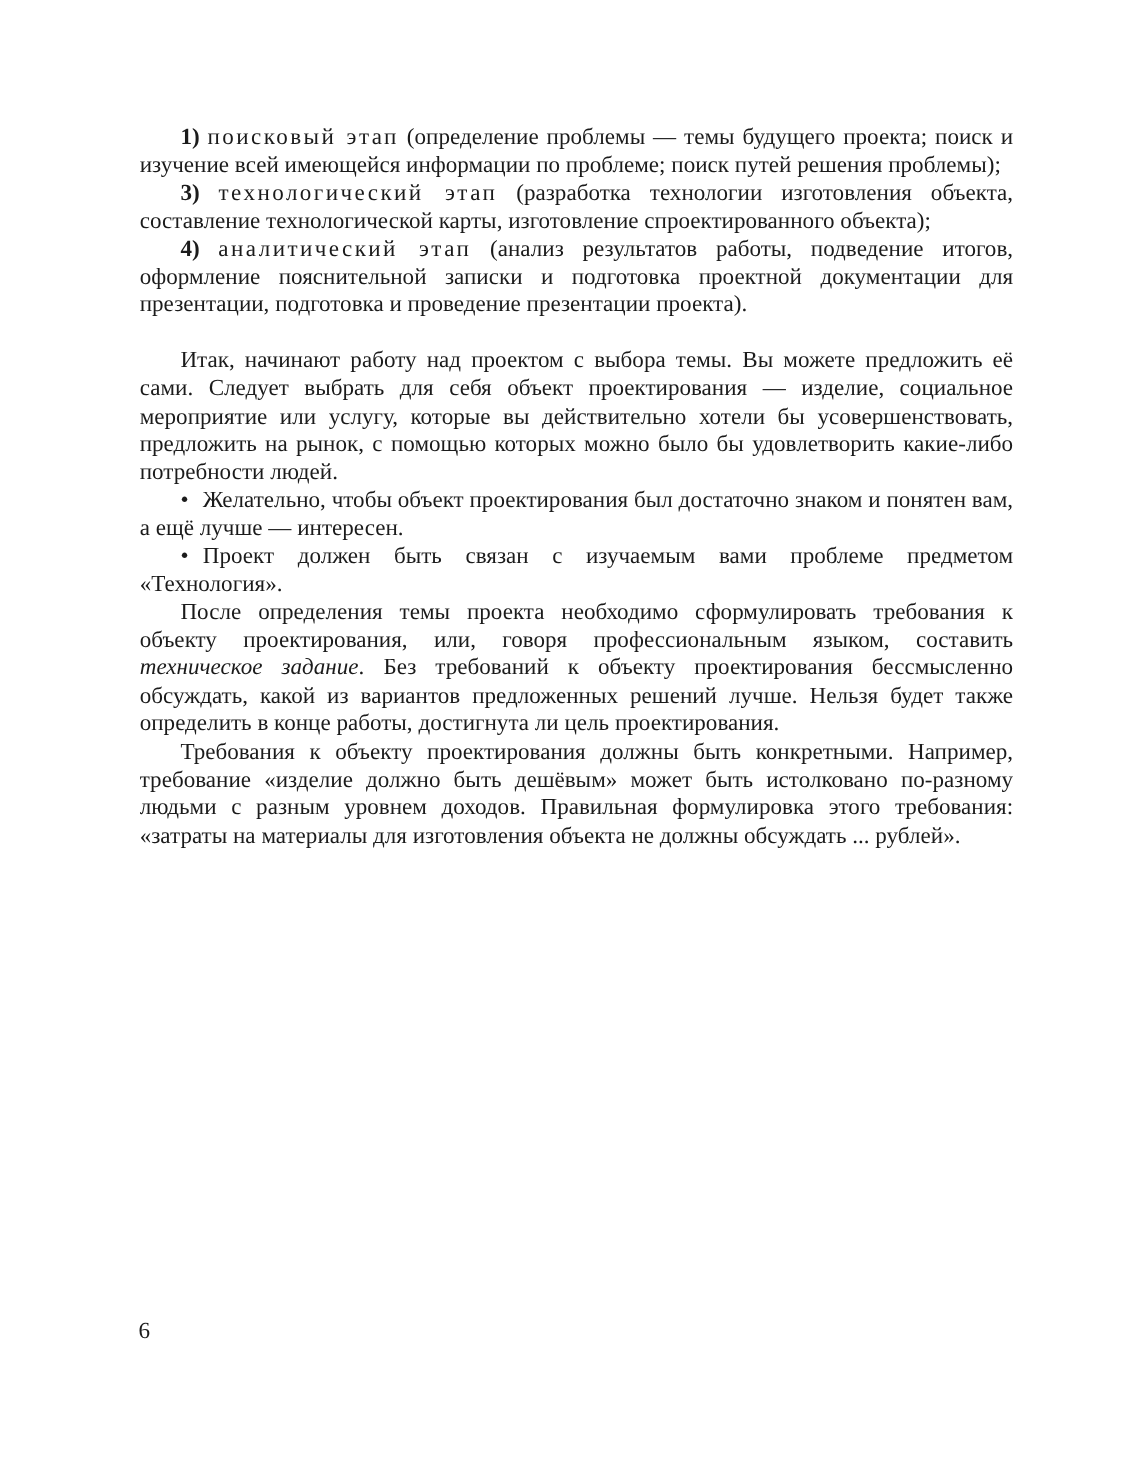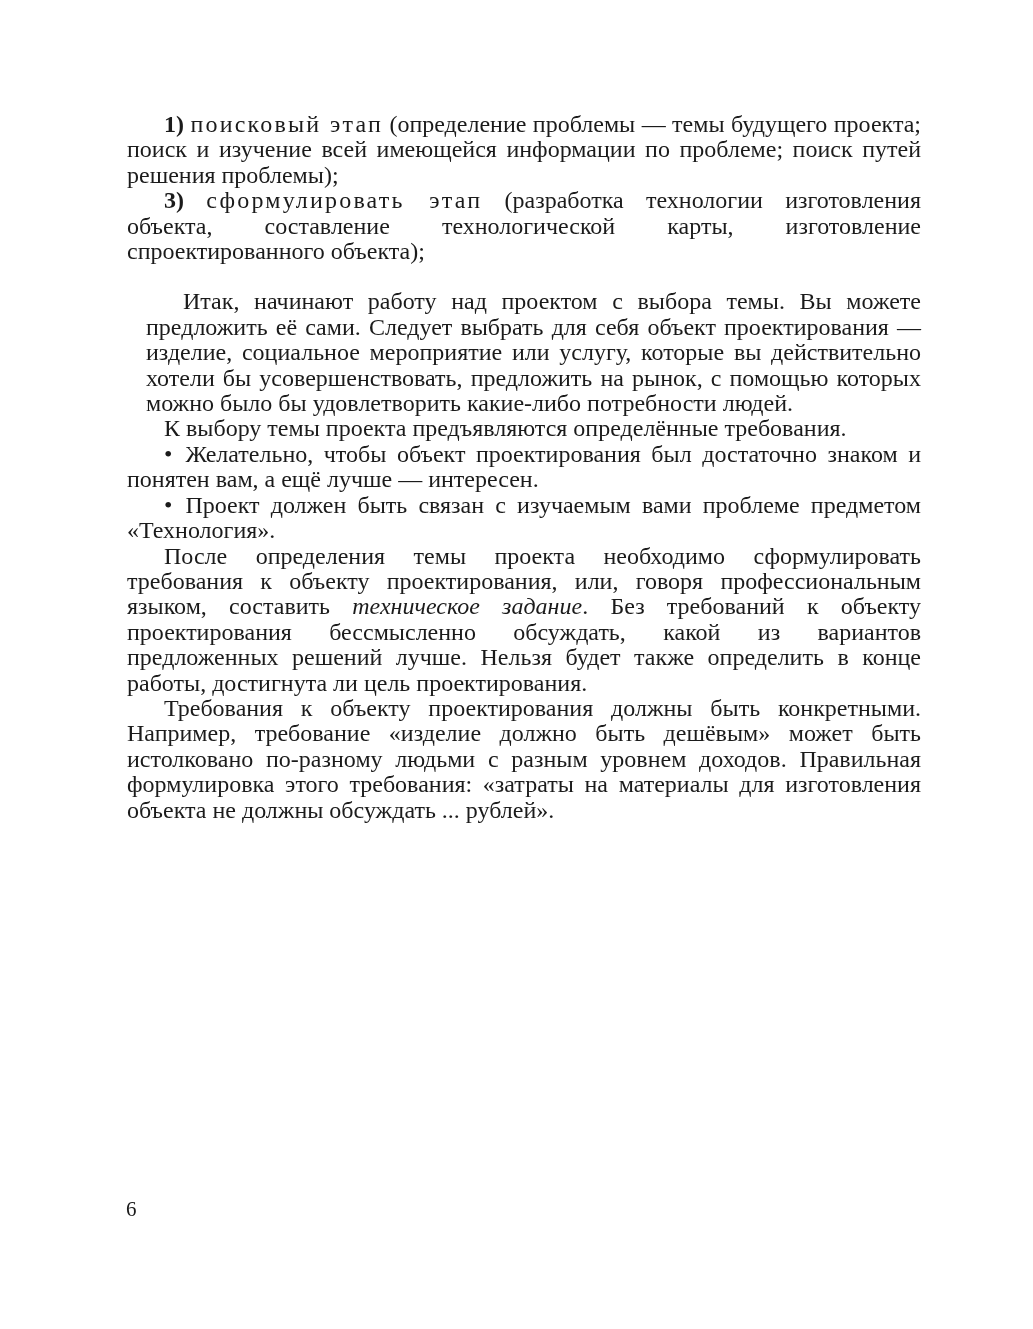--- a/index.html
+++ b/index.html
@@ -21,30 +21,29 @@
     overflow: hidden;
   }
   .text-block {
     position: absolute;
     left: 127px;
     top: 112px;
     width: 794px;
   }
   p.para {
     margin: 0;
-    font-size: 24px;
+    font-size: 21px;
     line-height: 25.4px;
     text-align: justify;
     text-indent: 37px;
     hyphens: auto;
     -webkit-hyphens: auto;
   }
   p.gap-before {
     margin-top: 25px;
-    margin-left: 19px;
   }
   .num {
     font-weight: bold;
   }
   .term {
     letter-spacing: 2.2px;
   }
   .italic {
     font-style: italic;
   }
@@ -61,27 +60,27 @@
 </style>
 </head>
 <body>
 
 <div class="page">
   <div class="text-block">
 
     <p class="para"><span class="num">1) </span><span class="term">поисковый этап</span><span> (определение проблемы — темы будущего проекта; поиск и изучение всей имеющейся информации по проблеме; поиск путей решения проблемы);</span></p>
 
 
-    <p class="para"><span class="num">3) </span><span class="term">сформулировать этап</span><span> (разработка технологии изготовления объекта, составление технологической карты, изготовление спроектированного объекта);</span></p>
+    <p class="para"><span class="num">3) </span><span class="term">технологический этап</span><span> (разработка технологии изготовления объекта, составление технологической карты, изготовление спроектированного объекта);</span></p>
 
+    <p class="para"><span class="num">4) </span><span class="term">аналитический этап</span><span> (анализ результатов работы, подведение итогов, оформление пояснительной записки и подготовка проектной документации для презентации, подготовка и проведение презентации проекта).</span></p>
 
 
     <p class="para gap-before">Итак, начинают работу над проектом с выбора темы. Вы можете предложить её сами. Следует выбрать для себя объект проектирования — изделие, социальное мероприятие или услугу, которые вы действительно хотели бы усовершенствовать, предложить на рынок, с помощью которых можно было бы удовлетворить какие-либо потребности людей.</p>
 
-    <p class="para">К выбору темы проекта предъявляются определённые требования.</p>
 
     <p class="para"><span class="bullet-marker">•</span><span>Желательно, чтобы объект проектирования был достаточно знаком и понятен вам, а ещё лучше — интересен.</span></p>
 
 
     <p class="para"><span class="bullet-marker">•</span><span>Проект должен быть связан с изучаемым вами проблеме предметом «Технология».</span></p>
 
 
 
     <p class="para"><span>После определения темы проекта необходимо сформулировать требования к объекту проектирования, или, говоря профессиональным языком, составить </span><span class="italic">техническое задание</span><span>. Без требований к объекту проектирования бессмысленно обсуждать, какой из вариантов предложенных решений лучше. Нельзя будет также определить в конце работы, достигнута ли цель проектирования.</span></p>
 

